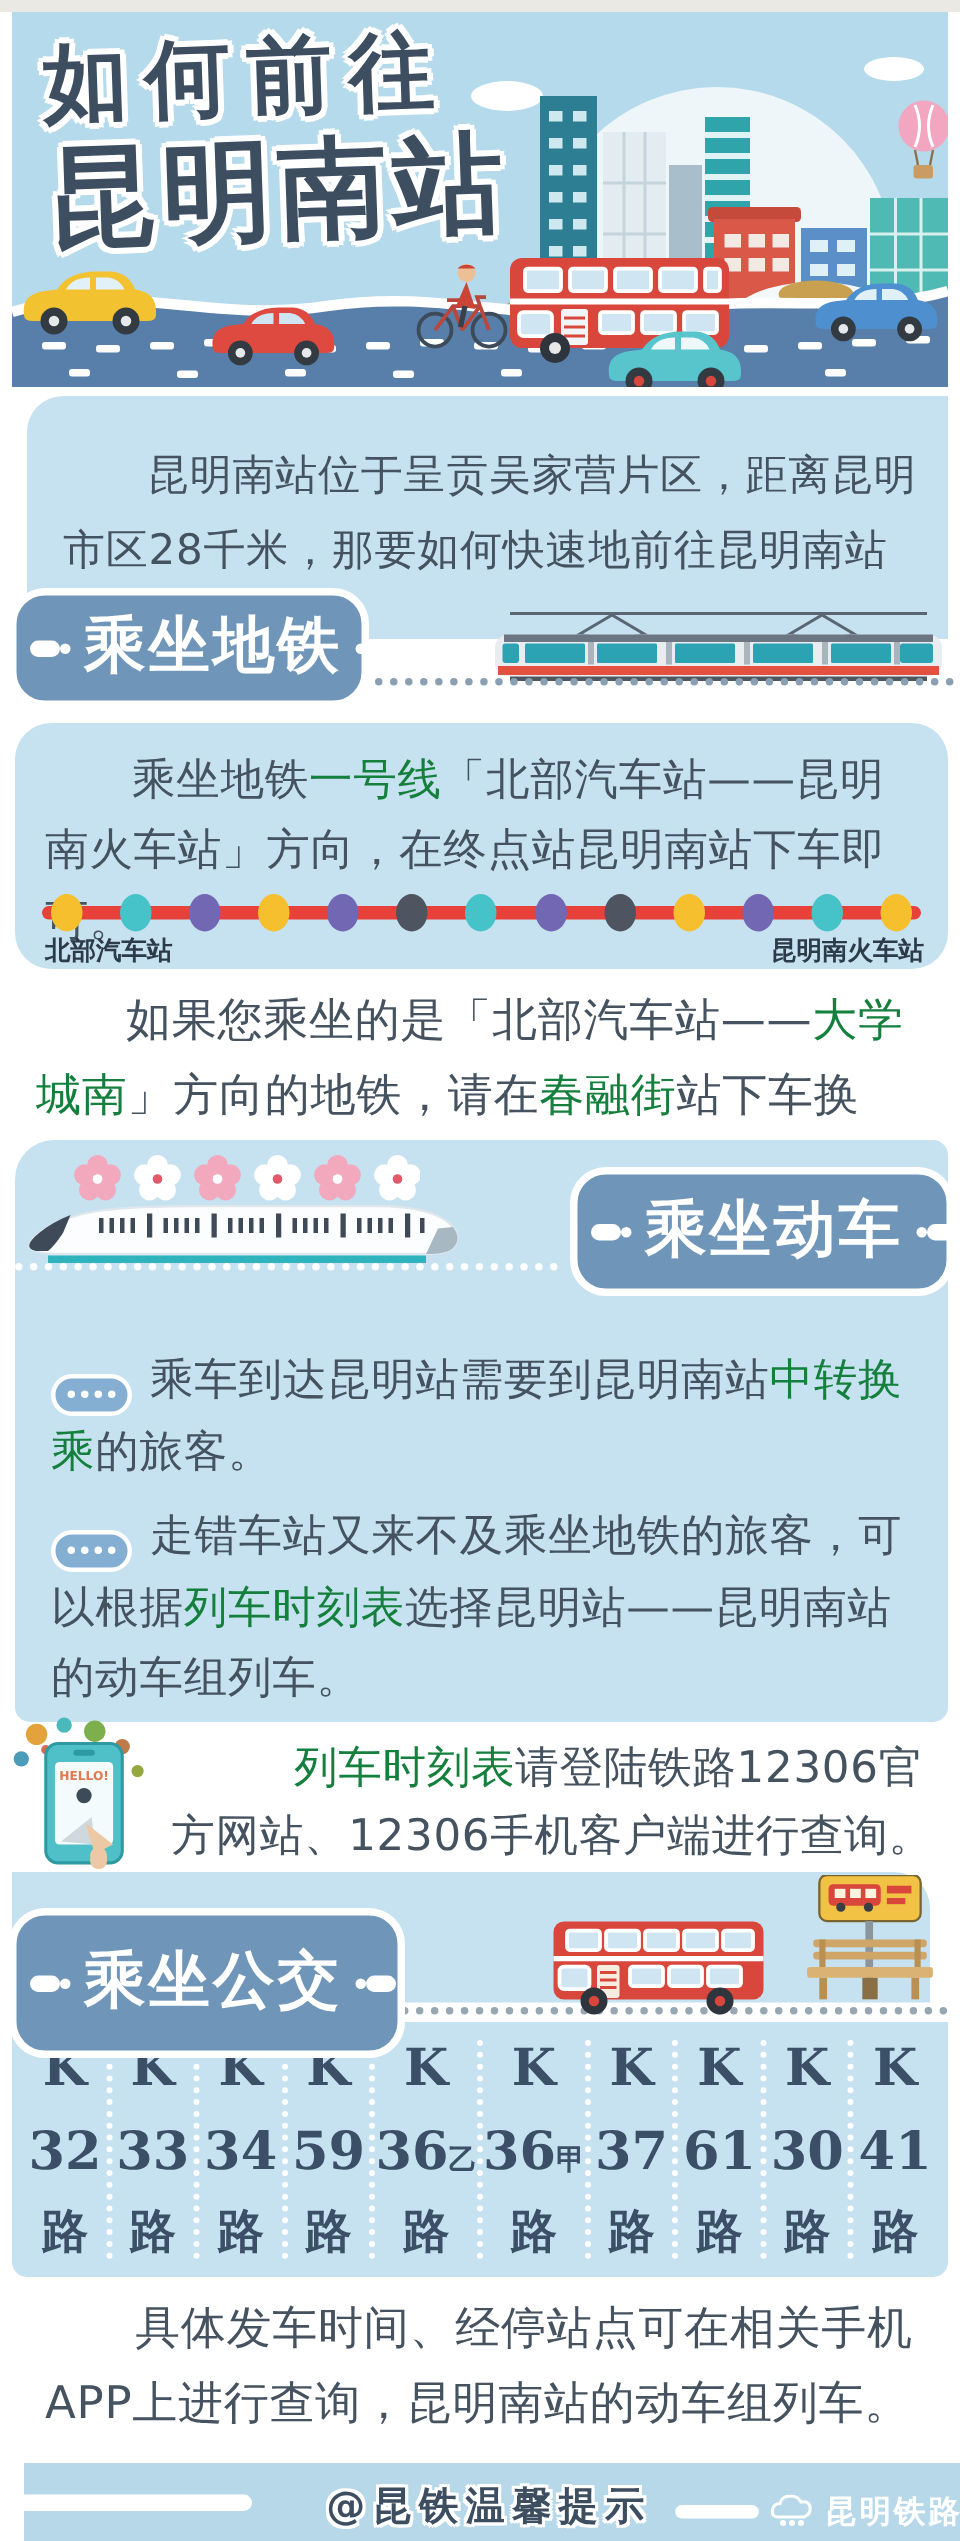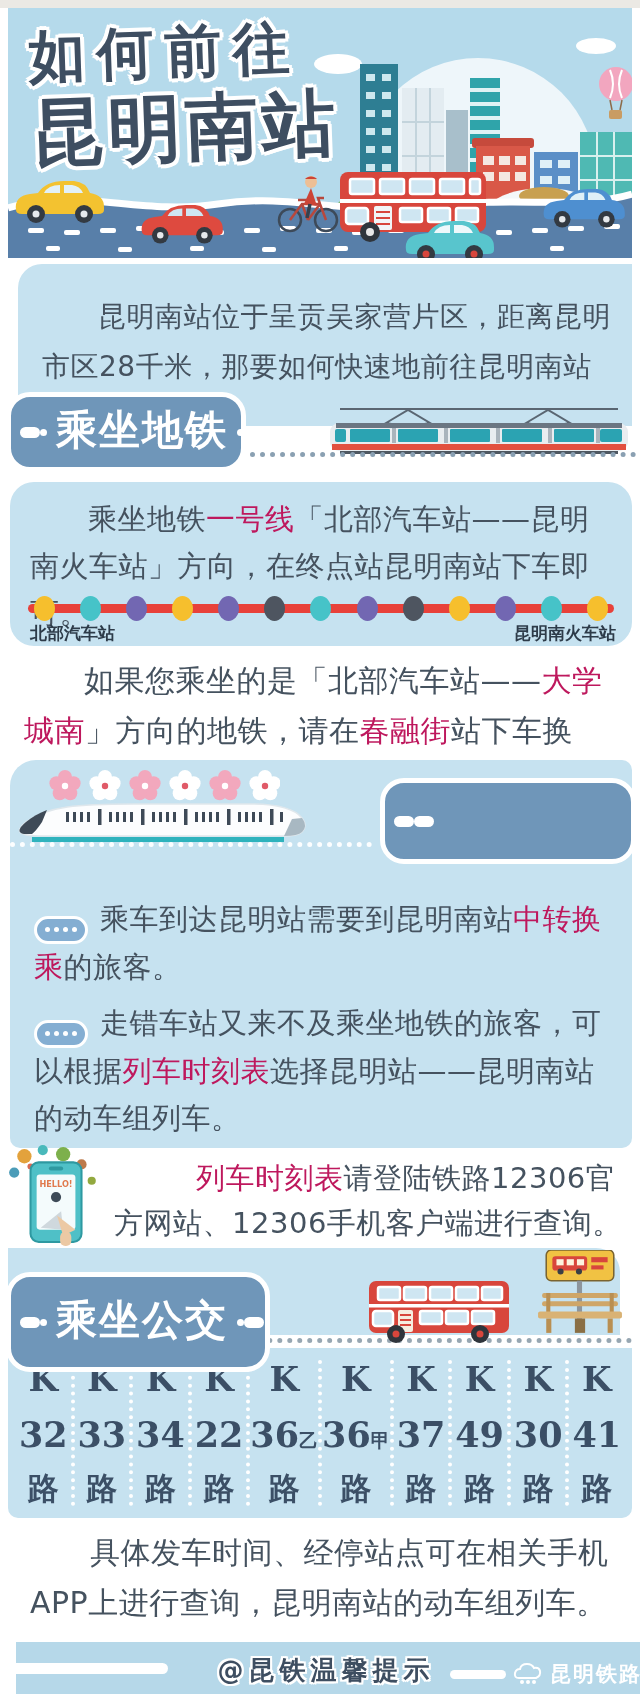--- a/index.html
+++ b/index.html
@@ -27,21 +27,21 @@
     background:#6f96b9; border:5px solid #ffffff; border-radius:24px; padding:0 9px;
     z-index:5;
   }
   .badge-pill { width:20px; height:11px; background:#fff; border-radius:6px; flex:none; }
   .badge-mid { flex:1; display:flex; align-items:center; justify-content:center; gap:9px; }
   .badge-dot { width:7px; height:7px; background:#fff; border-radius:50%; flex:none; }
   .badge-label { font-size:41px; font-weight:bold; color:#fff; letter-spacing:2px; line-height:1; padding-bottom:3px; white-space:nowrap; }
 
   .body-text { margin:0; font-size:30px; line-height:1.66; color:#45525f; letter-spacing:0.5px; }
   .indent { text-indent:2em; }
-  .red-text { color:#be185d; }
+  .red-text { color:#15803d; }
 
   
   .intro-panel { left:18px; top:264px; width:614px; height:162px; border-radius:24px 0 0 24px; }
   .intro-text { padding:28px 16px 0 24px; font-size:28px; line-height:1.78; }
 
   
   .metro-badge { left:6px; top:392px; width:240px; height:80px; }
   .metro-train { left:328px; top:400px; }
   .metro-track { left:250px; top:452px; width:386px; height:0; border-top:5px dotted #8aa0b2; }
   .metro-panel { left:10px; top:482px; width:622px; height:164px; border-radius:24px; }
@@ -431,20 +431,25 @@
           <circle cx="222.3" cy="25.3" r="7"></circle>
           <circle cx="211.7" cy="25.3" r="7"></circle>
           <circle cx="208.4" cy="15.2" r="7"></circle>
         </g>
       <circle cx="217" cy="18" r="3.2" fill="#e05a68"></circle>
     </g>
   </svg>
 
   <div class="badge train-badge">
     <span class="badge-pill"></span>
+    <span class="badge-mid">
+      <span class="badge-dot"></span>
+      <span class="badge-label">乘坐动车</span>
+      <span class="badge-dot"></span>
+    </span>
     <span class="badge-pill"></span>
   </div>
 
   <svg class="abs bullet-train" width="300" height="44" viewBox="0 0 300 44">
     <path d="M10 34 Q0 32 12 22 C34 6 64 4 120 4 L236 4 C262 4 280 8 288 18 Q294 26 288 32 Q284 36 270 36 L26 36 Q14 36 10 34 Z" fill="#fcfdfe" stroke="#dfe7ec" stroke-width="1.5"></path>
     <path d="M10 34 Q0 32 12 22 C18 17 25 13 33 10 L28 22 Q22 31 18 34 Z" fill="#3e4a57"></path>
     <path d="M288 18 Q294 26 288 32 Q284 36 270 36 L278 19 Z" fill="#a8b8c2"></path>
     <g fill="#3e4a57">
       <rect x="52" y="12" width="3" height="10"></rect>
         <rect x="59" y="12" width="3" height="10"></rect>
@@ -528,21 +533,21 @@
         </div>
 
         <div class="route-col">
           <span class="route-k">K</span>
           <span class="route-num"><span>34</span><span class="route-sub"></span></span>
           <span class="route-lu">路</span>
         </div>
 
         <div class="route-col">
           <span class="route-k">K</span>
-          <span class="route-num"><span>22</span><span class="route-sub"></span></span>
+          <span class="route-num"><span>59</span><span class="route-sub"></span></span>
           <span class="route-lu">路</span>
         </div>
 
         <div class="route-col">
           <span class="route-k">K</span>
           <span class="route-num"><span>36</span><span class="route-sub">乙</span></span>
           <span class="route-lu">路</span>
         </div>
 
         <div class="route-col">
@@ -552,21 +557,21 @@
         </div>
 
         <div class="route-col">
           <span class="route-k">K</span>
           <span class="route-num"><span>37</span><span class="route-sub"></span></span>
           <span class="route-lu">路</span>
         </div>
 
         <div class="route-col">
           <span class="route-k">K</span>
-          <span class="route-num"><span>49</span><span class="route-sub"></span></span>
+          <span class="route-num"><span>61</span><span class="route-sub"></span></span>
           <span class="route-lu">路</span>
         </div>
 
         <div class="route-col">
           <span class="route-k">K</span>
           <span class="route-num"><span>30</span><span class="route-sub"></span></span>
           <span class="route-lu">路</span>
         </div>
 
         <div class="route-col">

